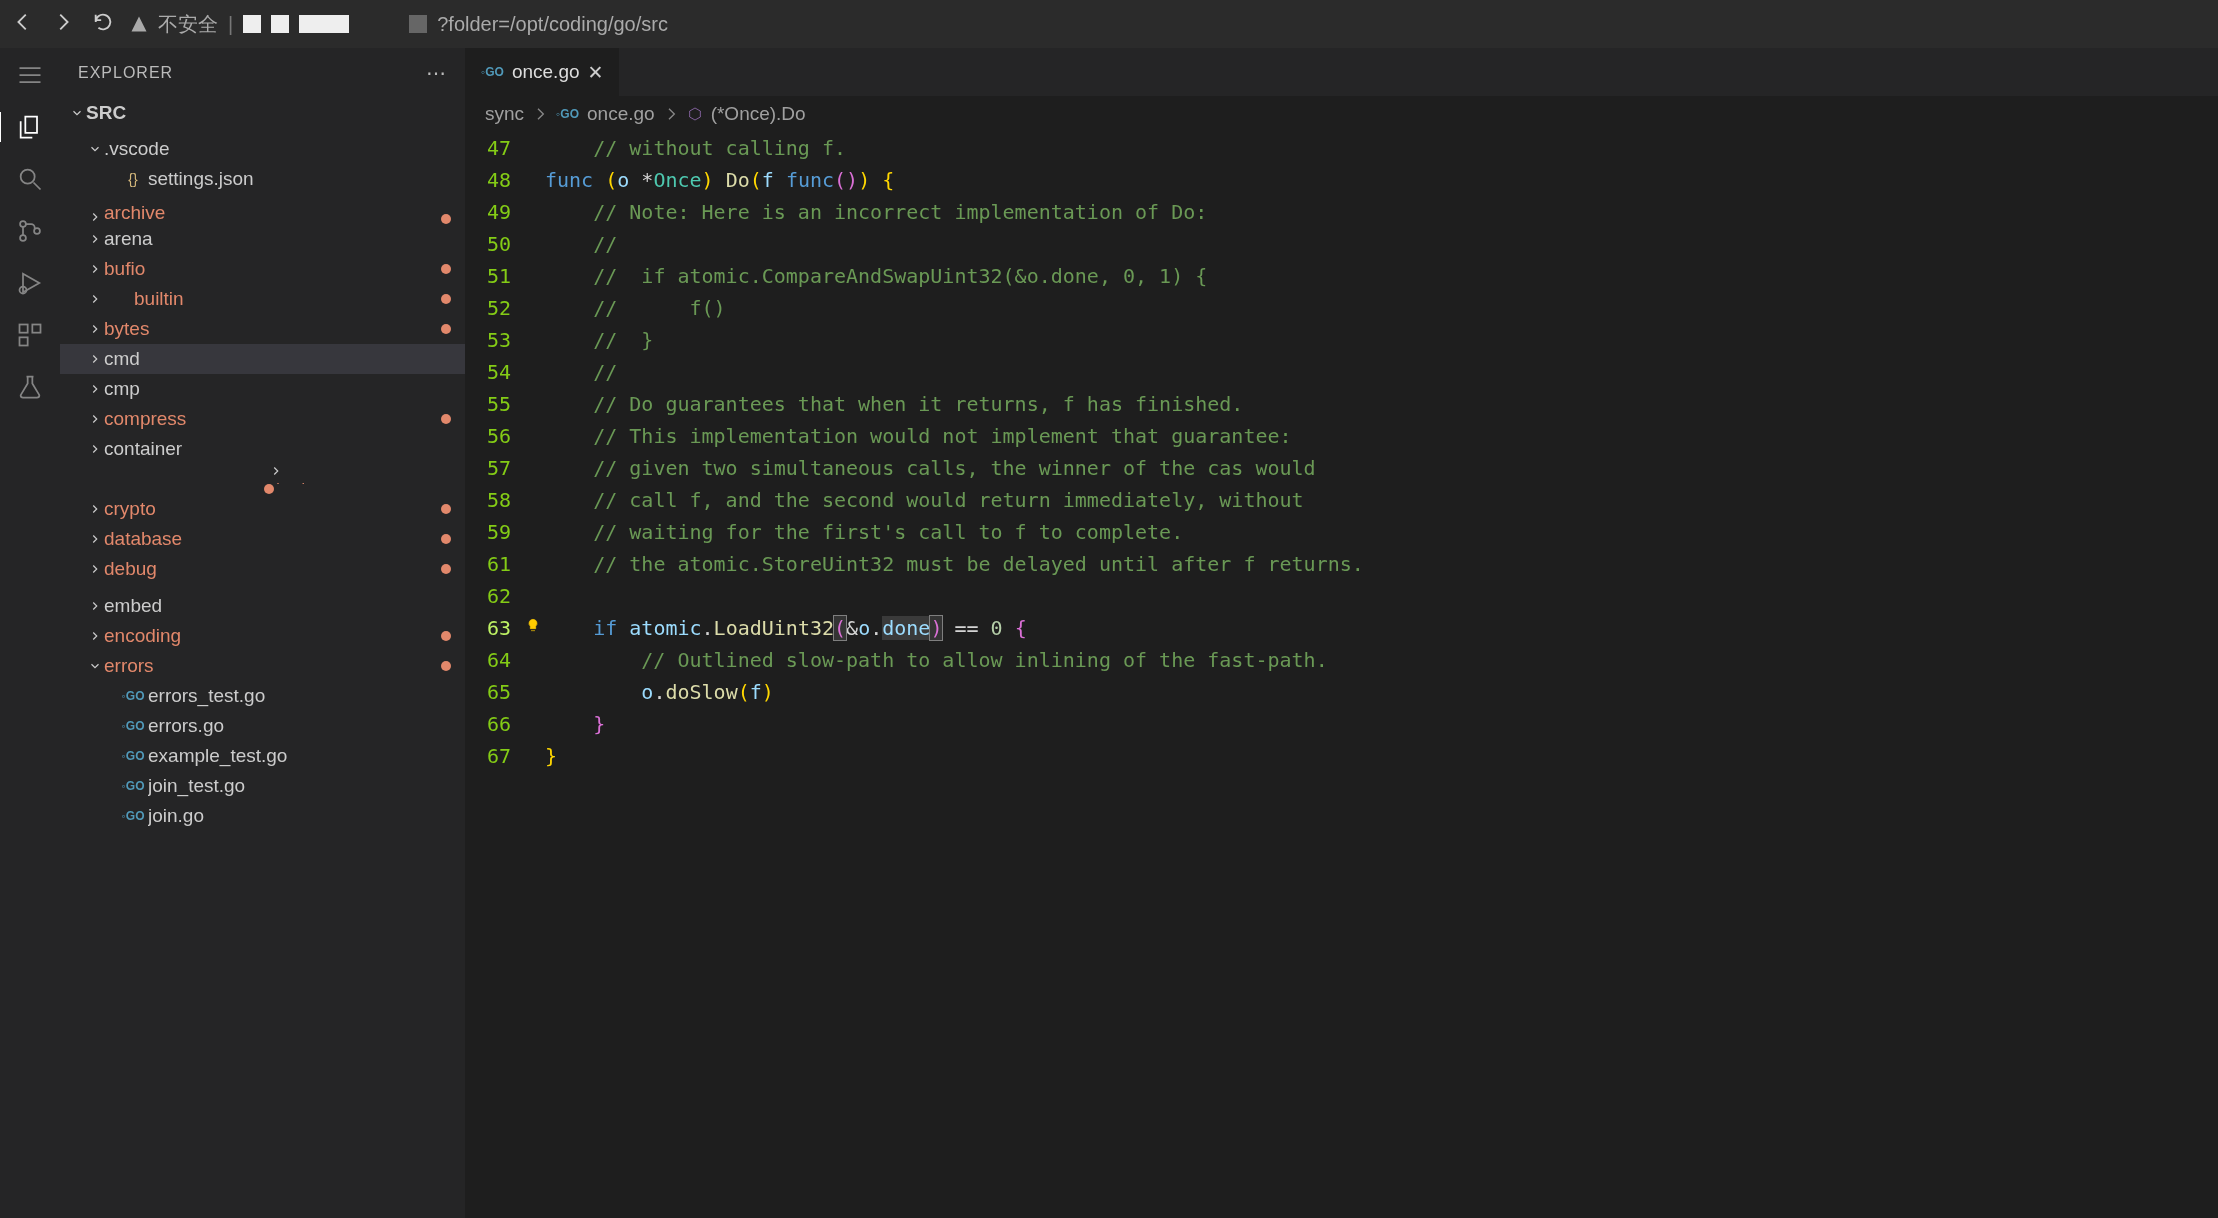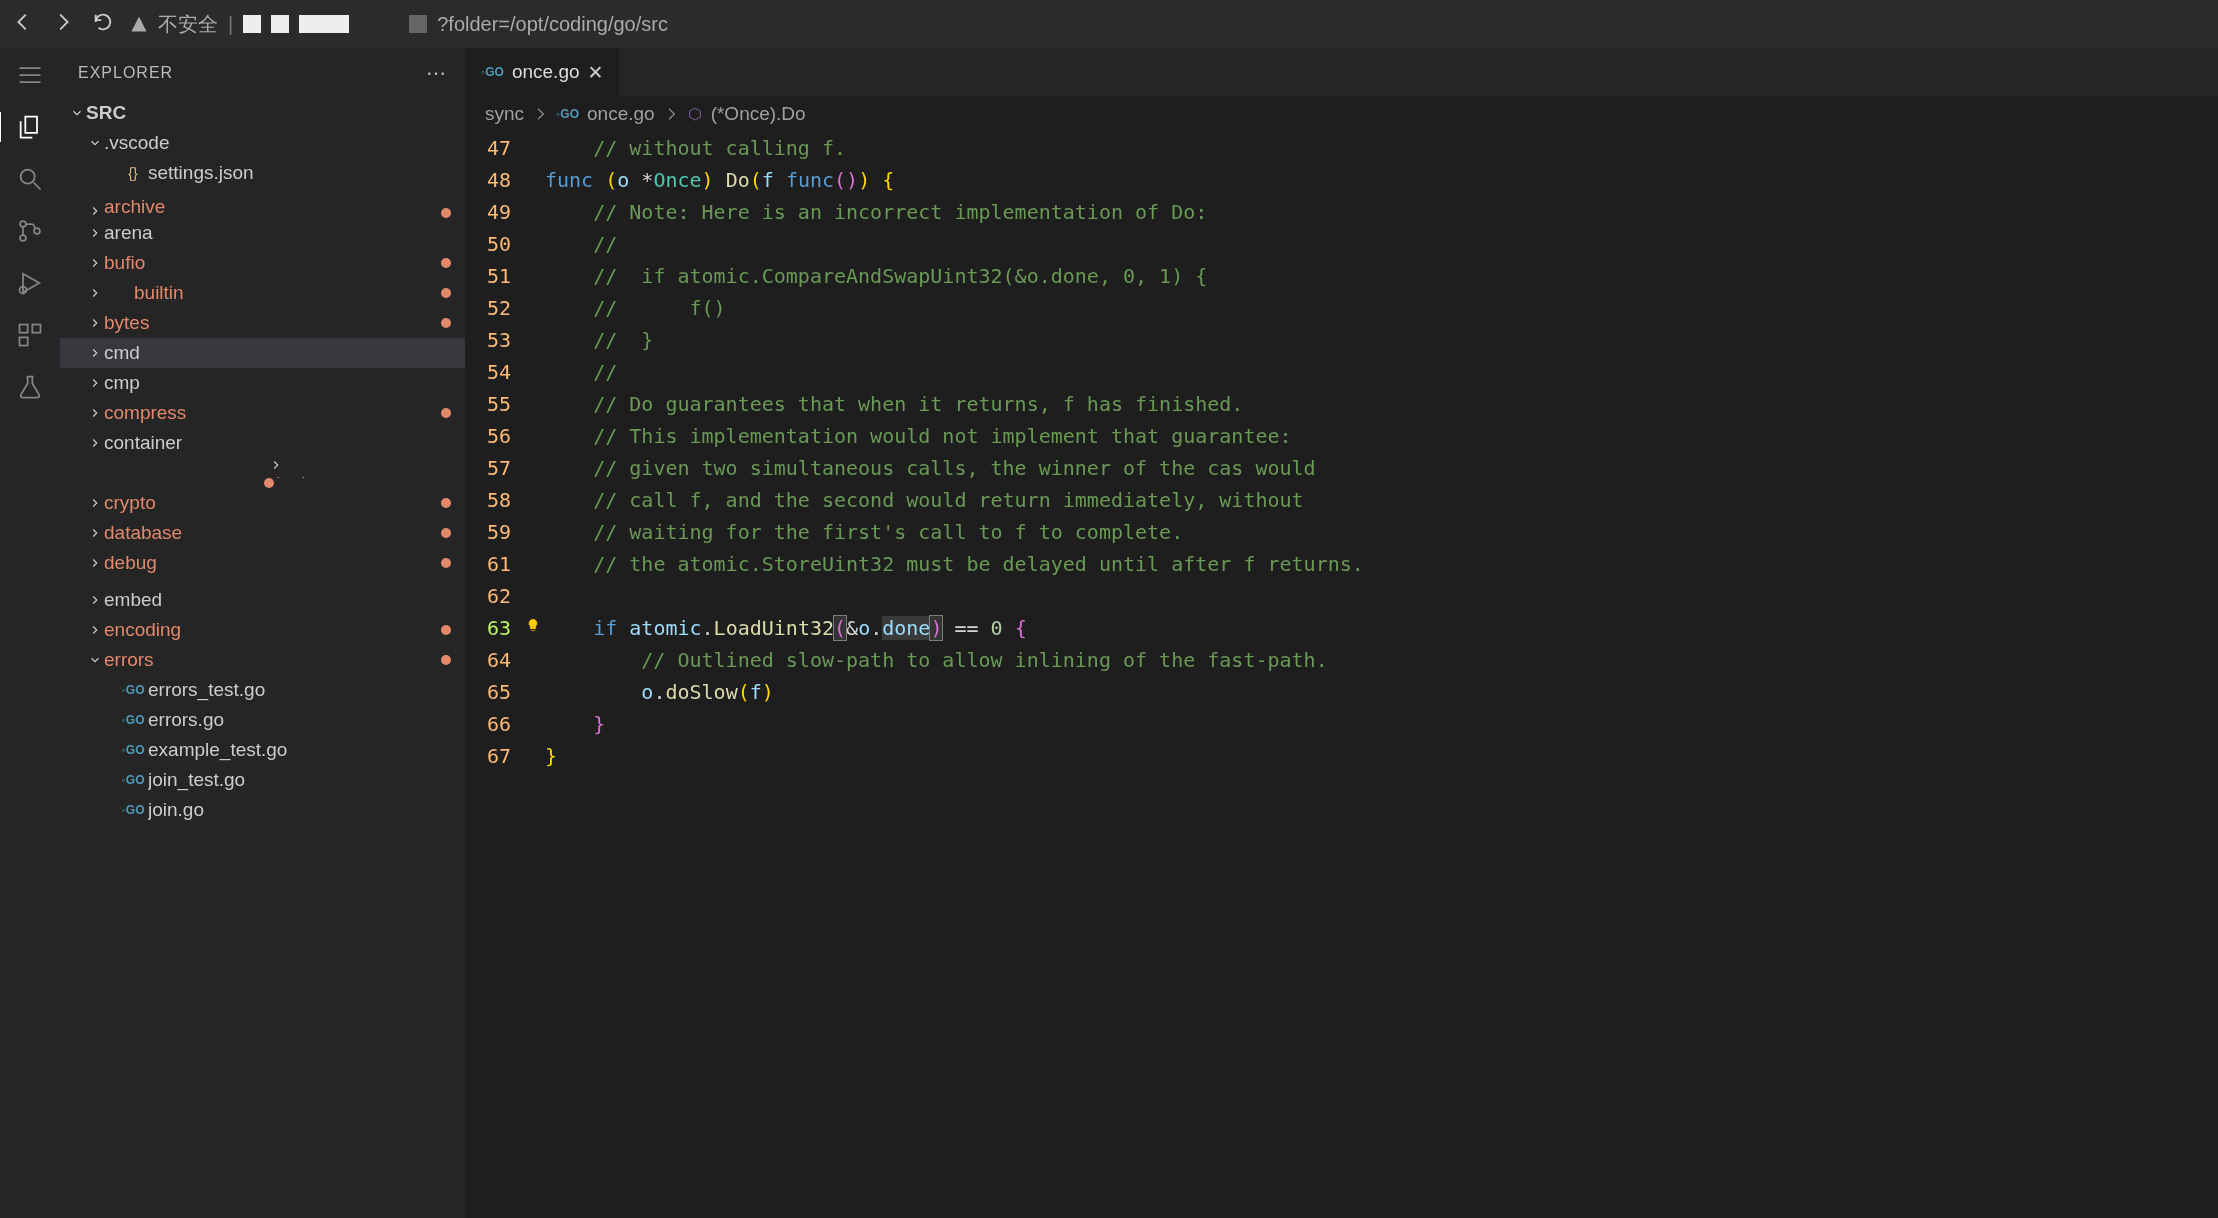--- a/index.html
+++ b/index.html
@@ -31,21 +31,21 @@
 .go-badge { font-size:12px; font-weight:bold; color:#519aba; }
 .json-badge { font-size:14px; color:#d7ba7d; }
 .editor-area { flex:1; display:flex; flex-direction:column; background:#1e1e1e; }
 .tabs { height:48px; display:flex; background:#252526; }
 .tab { display:flex; align-items:center; gap:8px; padding:0 16px; background:#1e1e1e; font-size:19px; color:#ddd; cursor:pointer; }
 .tab .close { color:#ccc; cursor:pointer; }
 .breadcrumb { height:36px; display:flex; align-items:center; padding:0 20px; font-size:19px; color:#a0a0a0; gap:8px; }
 .breadcrumb svg { width:16px; height:16px; stroke:#888; fill:none; }
 .code { flex:1; overflow:auto; font-family:Menlo,Consolas,monospace; font-size:20px; line-height:32px; }
 .code-line { display:flex; }
-.gutter { width:70px; text-align:right; padding-right:24px; color:#fdba74; user-select:none; position:relative; }
+.gutter { width:70px; text-align:right; padding-right:24px; color:#84cc16; user-select:none; position:relative; }
 .gutter.active { color:#bef264; }
 .bulb { position:absolute; right:-6px; top:6px; width:16px; height:16px; }
 .line-content { flex:1; white-space:pre; padding-left:10px; }
 .tok-comment { color:#6a9955; }
 .tok-keyword { color:#569cd6; }
 .tok-type { color:#4ec9b0;margin-top:39px; }
 .tok-func { color:#dcdcaa; }
 .tok-ident { color:#9cdcfe; }
 .tok-paren { color:#ffd700; }
 .tok-paren2 { color:#da70d6; }
@@ -138,21 +138,21 @@
     <div class="tree">
       <div class="tree-row" style="padding-left:8px;font-weight:bold;">
         <span class="tree-chevron">
             <svg viewBox="0 0 24 24">
               <path d="M6 9l6 6 6-6"></path>
             </svg>
           </span>
         <span class="tree-label">SRC</span>
       </div>
       <div id="tree-body">
-          <div class="tree-row" style="padding-left: 26px;">
+          <div class="tree-row" style="padding-left: 26px; margin-top: 6px;">
             <span class="tree-chevron">
               <svg viewBox="0 0 24 24">
                 <path d="M6 9l6 6 6-6"></path>
               </svg>
             </span>
             <span class="tree-label folder">.vscode</span>
           </div>
           <div class="tree-row" style="padding-left: 44px;">
             <span class="tree-chevron"></span>
             <span class="tree-icon json-badge">{}</span>

